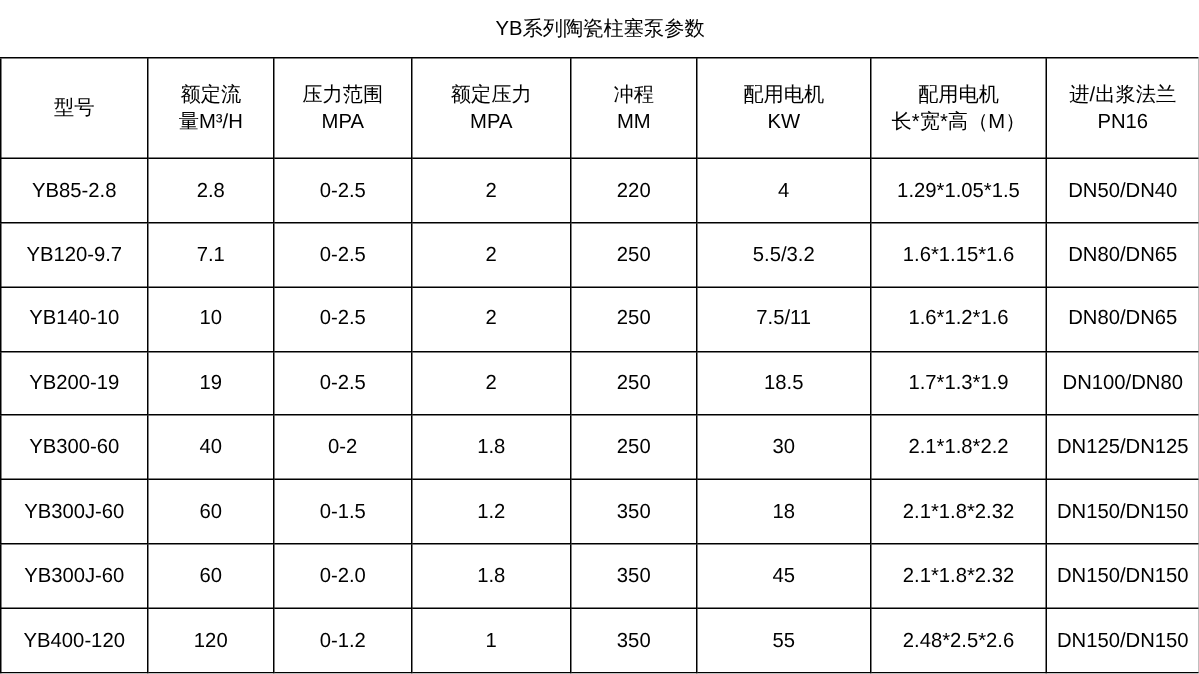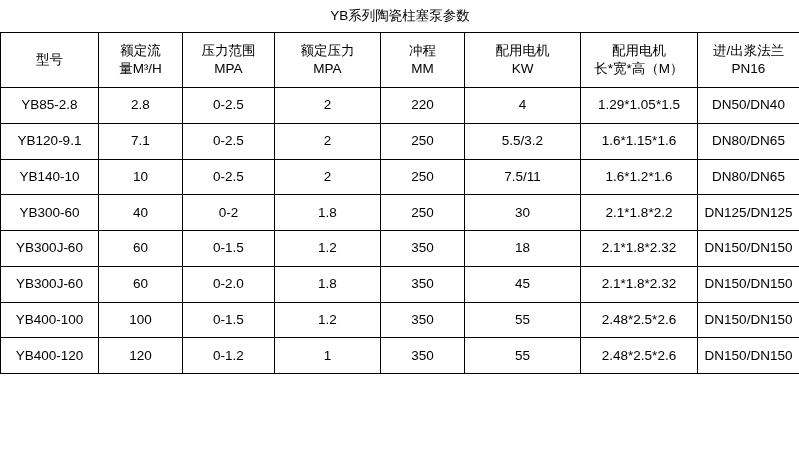--- a/index.html
+++ b/index.html
@@ -9,21 +9,21 @@
   }
   body {
     width: 799px;
     height: 449px;
     font-family: "Liberation Sans", sans-serif;
     color: #000000;
     overflow: hidden;
   }
   .sheet {
     width: 799px;
-    height: 374px;
+    height: 449px;
     box-sizing: border-box;
     display: flex;
     flex-direction: column;
   }
   table.param-table {
     border-collapse: collapse;
     table-layout: fixed;
     width: 799px;
     height: 449px;
   }
@@ -127,38 +127,48 @@
         <td class="cell-model">YB85-2.8</td>
         <td>2.8</td>
         <td>0-2.5</td>
         <td>2</td>
         <td>220</td>
         <td>4</td>
         <td>1.29*1.05*1.5</td>
         <td>DN50/DN40</td>
       </tr>
       <tr class="body-row">
-        <td class="cell-model">YB120-9.1</td>
+        <td class="cell-model">YB120-9.7</td>
         <td>7.1</td>
         <td>0-2.5</td>
         <td>2</td>
         <td>250</td>
         <td>5.5/3.2</td>
         <td>1.6*1.15*1.6</td>
         <td>DN80/DN65</td>
       </tr>
       <tr class="body-row">
         <td class="cell-model">YB140-10</td>
         <td>10</td>
         <td>0-2.5</td>
         <td>2</td>
         <td>250</td>
         <td>7.5/11</td>
         <td>1.6*1.2*1.6</td>
         <td>DN80/DN65</td>
+      </tr>
+      <tr class="body-row">
+        <td class="cell-model">YB200-19</td>
+        <td>19</td>
+        <td>0-2.5</td>
+        <td>2</td>
+        <td>250</td>
+        <td>18.5</td>
+        <td>1.7*1.3*1.9</td>
+        <td>DN100/DN80</td>
       </tr>
       <tr class="body-row">
         <td class="cell-model">YB300-60</td>
         <td>40</td>
         <td>0-2</td>
         <td>1.8</td>
         <td>250</td>
         <td>30</td>
         <td>2.1*1.8*2.2</td>
         <td>DN125/DN125</td>
@@ -177,30 +187,20 @@
         <td class="cell-model">YB300J-60</td>
         <td>60</td>
         <td>0-2.0</td>
         <td>1.8</td>
         <td>350</td>
         <td>45</td>
         <td>2.1*1.8*2.32</td>
         <td>DN150/DN150</td>
       </tr>
       <tr class="body-row">
-        <td class="cell-model">YB400-100</td>
-        <td>100</td>
-        <td>0-1.5</td>
-        <td>1.2</td>
-        <td>350</td>
-        <td>55</td>
-        <td>2.48*2.5*2.6</td>
-        <td>DN150/DN150</td>
-      </tr>
-      <tr class="body-row">
         <td class="cell-model">YB400-120</td>
         <td>120</td>
         <td>0-1.2</td>
         <td>1</td>
         <td>350</td>
         <td>55</td>
         <td>2.48*2.5*2.6</td>
         <td>DN150/DN150</td>
       </tr>
     </tbody>

